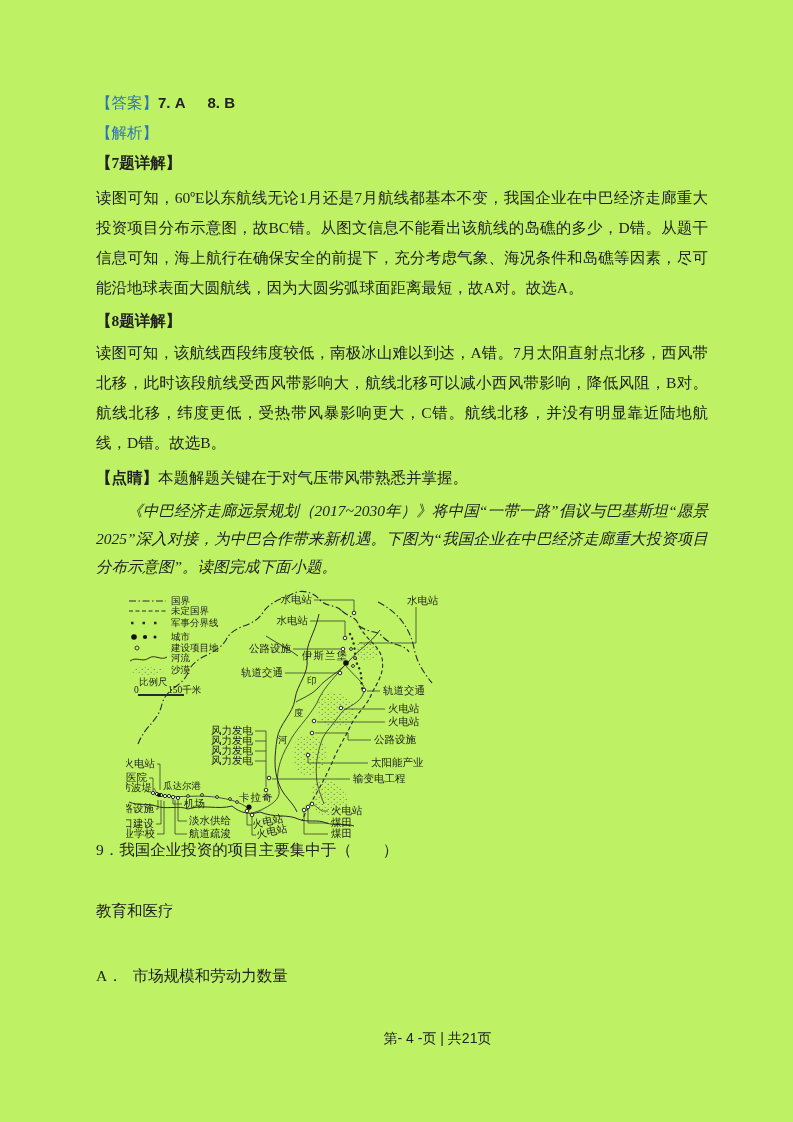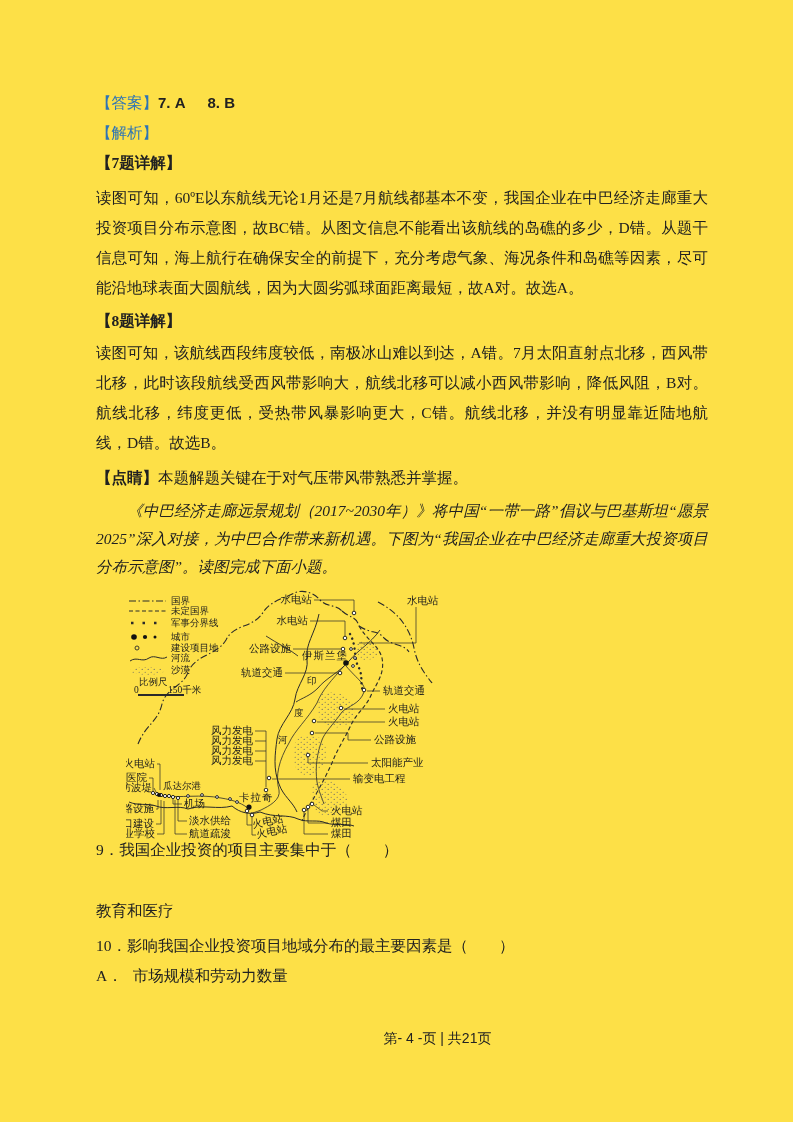--- a/index.html
+++ b/index.html
@@ -1,18 +1,18 @@
 <!DOCTYPE html>
 <html><head>
 <meta charset="utf-8">
 <style>
   html,body{margin:0;padding:0;background:#ffffff;}
   body{width:793px;height:1122px;position:relative;overflow:hidden;
        font-family:"Liberation Serif","DejaVu Serif",serif;color:#212121;}
-  .page{position:absolute;inset:0;background:#fde047;}
+  .page{position:absolute;inset:0;background:#bef264;}
   .blk{position:absolute;left:96px;width:612px;font-size:15.5px;line-height:30px;}
   .just{text-align:justify;}
   .blue{color:#2E74B5;}
   .bold{font-weight:bold;}
   .ansvals{font-family:"Liberation Sans","DejaVu Sans",sans-serif;font-weight:bold;font-size:15px;}
   .ansvals span{margin-right:22px;}
   .intro{font-style:italic;text-indent:2em;line-height:28px;}
   .qrow{position:absolute;left:96px;width:640px;height:30px;font-size:15.5px;line-height:30px;}
   .opt{position:absolute;top:0;white-space:nowrap;}
   .optkey{margin-right:10px;}
@@ -214,22 +214,19 @@
     <text class="mlab-sm" x="168" y="130">度</text>
     <text class="mlab-sm" x="152" y="157">河</text>
   </svg>
   </div>
 
   <div class="qrow" style="top:835px;">
     <span>9．</span><span>我国企业投资的项目主要集中于（　　）</span>
   </div>
   <div class="qrow" style="top:896px;">教育和医疗</div>
 
-  <div class="qrow" style="top:931px;">
-    <span>10．</span><span>影响我国企业投资项目地域分布的最主要因素是（　　）</span>
-  </div>
   <div class="qrow" style="top:961px;">
     <span class="opt" style="left:0;"><span class="optkey">A．</span><span>市场规模和劳动力数量</span></span>
   </div>
 
   <div class="footer">第- 4 -页 | 共21页</div>
 
 </div>
 
 </body></html>

